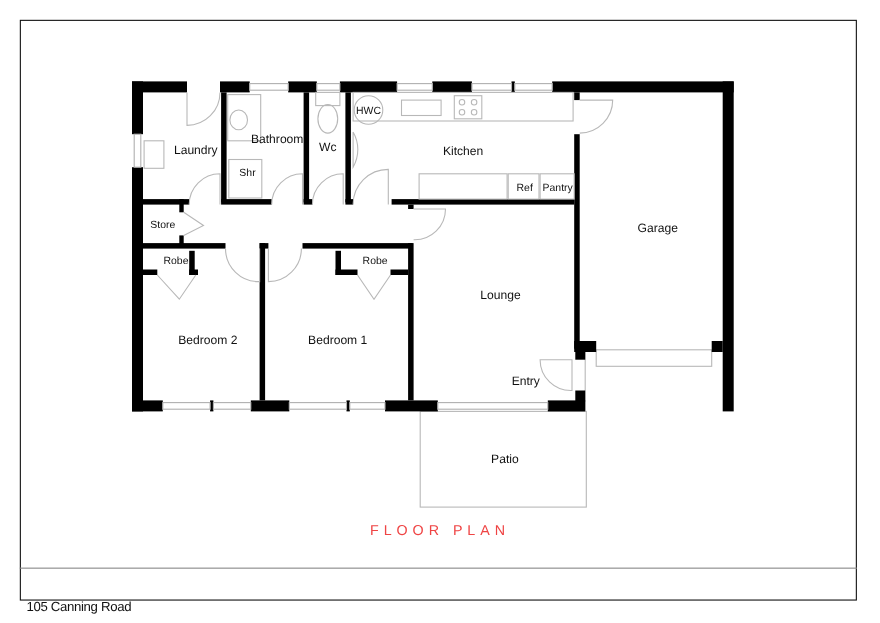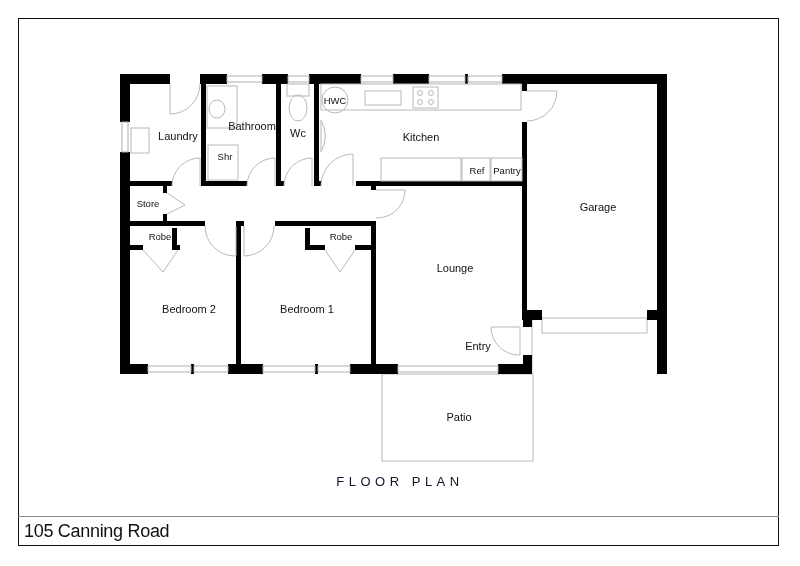--- a/index.html
+++ b/index.html
@@ -1,20 +1,20 @@
 <!DOCTYPE html>
 <html><head>
 <meta charset="utf-8">
 <style>
   html, body { margin: 0; padding: 0; background: #ffffff; }
   body { width: 800px; height: 566px; position: relative; overflow: hidden; font-family: "Liberation Sans", sans-serif; }
   #frame { position: absolute; left: 18px; top: 18px; width: 761px; height: 528px; border: 1.5px solid #111; box-sizing: border-box; }
   #title-divider { position: absolute; left: 18px; top: 516px; width: 761px; height: 0; border-top: 1px solid #888; }
-  #address { position: absolute; left: 24px; top: 521px; font-size: 18px; color: #111; letter-spacing: -0.3px; }
-  #plan-title { position: absolute; left: 0; width: 800px; top: 474px; text-align: center; font-size: 13px; letter-spacing: 4.5px; color: #0f172a; }
+  #address { position: absolute; left: 24px; top: 544px; font-size: 12px; color: #111; letter-spacing: -0.3px; }
+  #plan-title { position: absolute; left: 0; width: 800px; top: 474px; text-align: center; font-size: 13px; letter-spacing: 4.5px; color: #ef4444; }
   svg { position: absolute; left: 0; top: 0; }
   .lbl { font-family: "Liberation Sans", sans-serif; font-size: 11px; fill: #111; text-anchor: middle; }
   .lbl-s { font-family: "Liberation Sans", sans-serif; font-size: 9.5px; fill: #111; text-anchor: middle; }
   .wall { fill: #000; }
   .thin { fill: none; stroke: #b8b8b8; stroke-width: 1; }
   .win { fill: #fff; stroke: #b0b0b0; stroke-width: 1; }
 </style>
 </head>
 <body>
 

